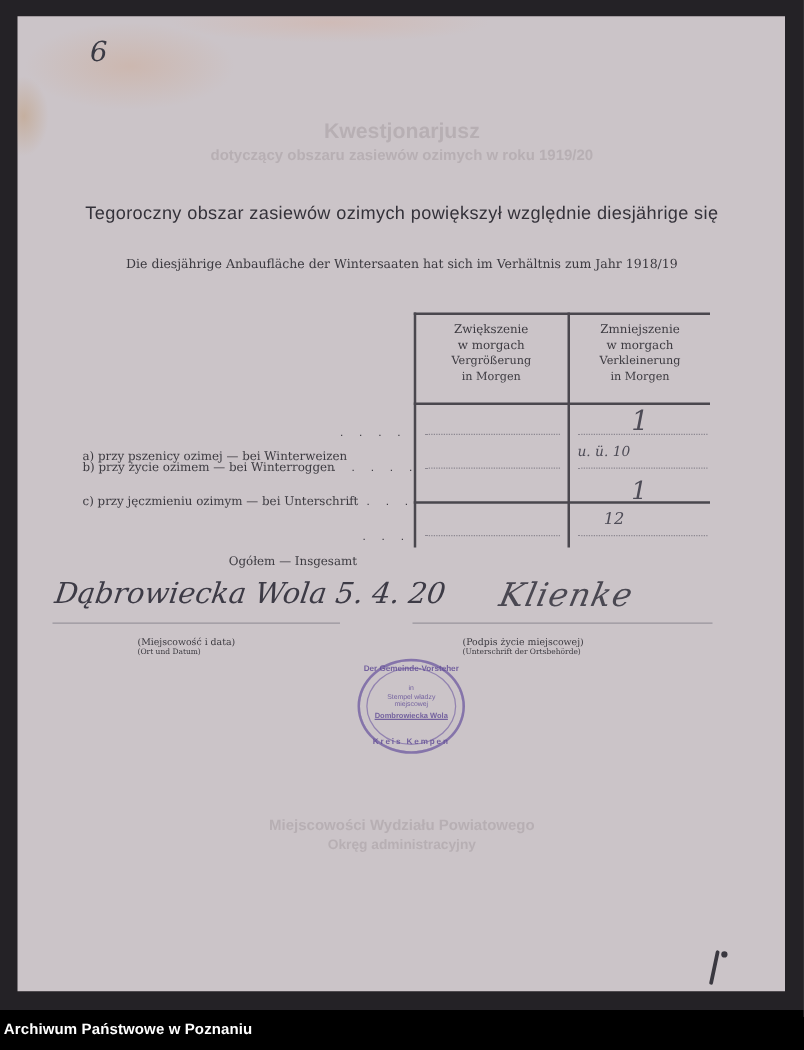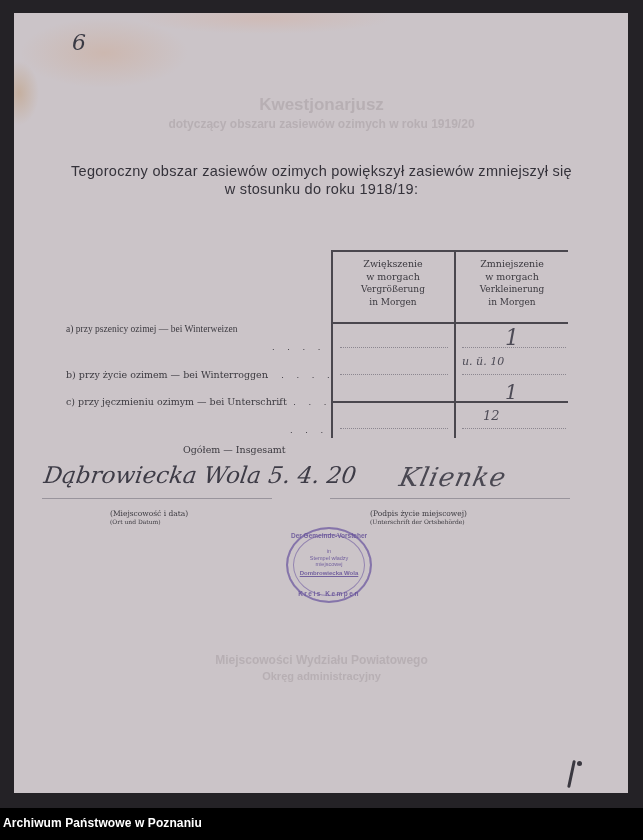--- a/index.html
+++ b/index.html
@@ -75,24 +75,24 @@
 <div class="paper"></div>
 
 <div class="page-number">6</div>
 
 <div class="bleed t1">Kwestjonarjusz</div>
 <div class="bleed t2">dotyczący obszaru zasiewów ozimych w roku 1919/20</div>
 <div class="bleed t3">Miejscowości Wydziału Powiatowego</div>
 <div class="bleed t4">Okręg administracyjny</div>
 
 <div class="title-pl">
-  <div>Tegoroczny obszar zasiewów ozimych powiększył zasiewów zmniejszył się</div>
-  <div>w stosunku do roku 1918/19:</div>
+  <div>Tegoroczny obszar zasiewów ozimych powiększył względnie diesjährige się</div>
 </div>
 <div class="title-de">
+  <div>Die diesjährige Anbaufläche der Wintersaaten hat sich im Verhältnis zum Jahr 1918/19</div>
 </div>
 
 <div>
   <div class="tline" style="left:331px; top:250px; width:237px; height:2px;"></div>
   <div class="tline" style="left:331px; top:250px; width:1.5px; height:188px;"></div>
   <div class="tline" style="left:454px; top:250px; width:1.5px; height:188px;"></div>
   <div class="tline" style="left:331px; top:322px; width:237px; height:1.5px;"></div>
   <div class="tline" style="left:331px; top:401px; width:237px; height:1.5px;"></div>
 
   <div class="head-cell" style="left:333px;">
@@ -114,21 +114,21 @@
   <div class="dotline" style="left:462px; top:374px; width:104px;"></div>
   <div class="dotline" style="left:340px; top:428px; width:108px;"></div>
   <div class="dotline" style="left:462px; top:428px; width:104px;"></div>
 
   <div class="hw" style="left:505px; top:325px; font-size:22px;">1</div>
   <div class="hw" style="left:462px; top:355px; font-size:11px;">u. ü. 10</div>
   <div class="hw" style="left:505px; top:380px; font-size:20px;">1</div>
   <div class="hw" style="left:483px; top:408px; font-size:13px;">12</div>
 </div>
 
-<div class="row-label" style="top:324px;font-family:Liberation Serif, serif;">a) przy pszenicy ozimej — bei Winterweizen</div>
+<div class="row-label" style="top:360px;">a) przy pszenicy ozimej — bei Winterweizen</div>
 <div class="row-dots" style="left:272px; top:341px;">. . . .</div>
 <div class="row-label" style="top:369px;">b) przy życie ozimem — bei Winterroggen</div>
 <div class="row-dots" style="left:266px; top:369px;">. . . . .</div>
 <div class="row-label" style="top:396px;">c) przy jęczmieniu ozimym — bei Unterschrift</div>
 <div class="row-dots" style="left:278px; top:396px;">. . . .</div>
 <div class="row-label" style="left:183px; top:444px;">Ogółem — Insgesamt</div>
 <div class="row-dots" style="left:290px; top:424px;">. . .</div>
 
 <div class="sig-place">Dąbrowiecka Wola 5. 4. 20</div>
 <div class="sig-line" style="left:42px; width:230px;"></div>

